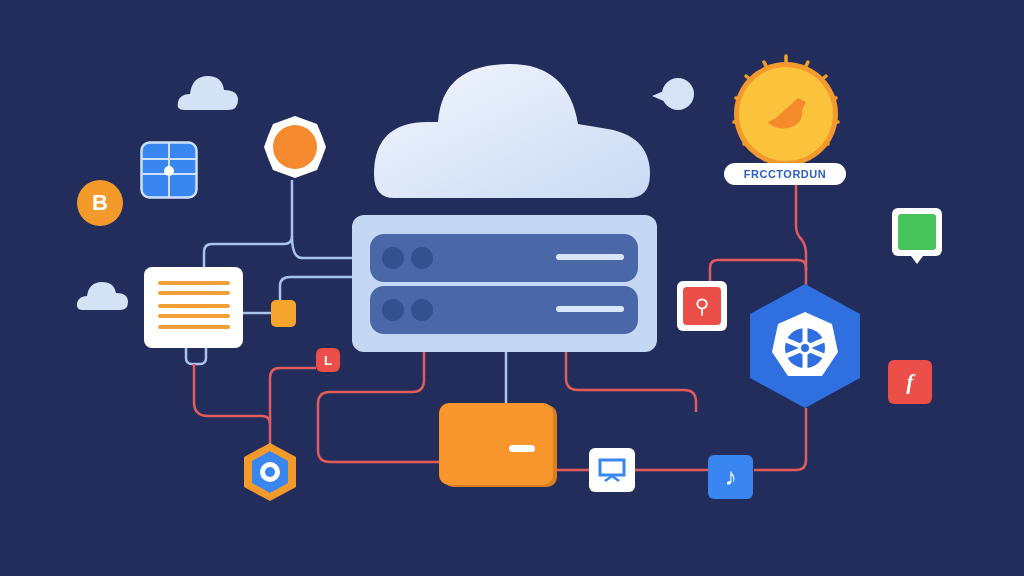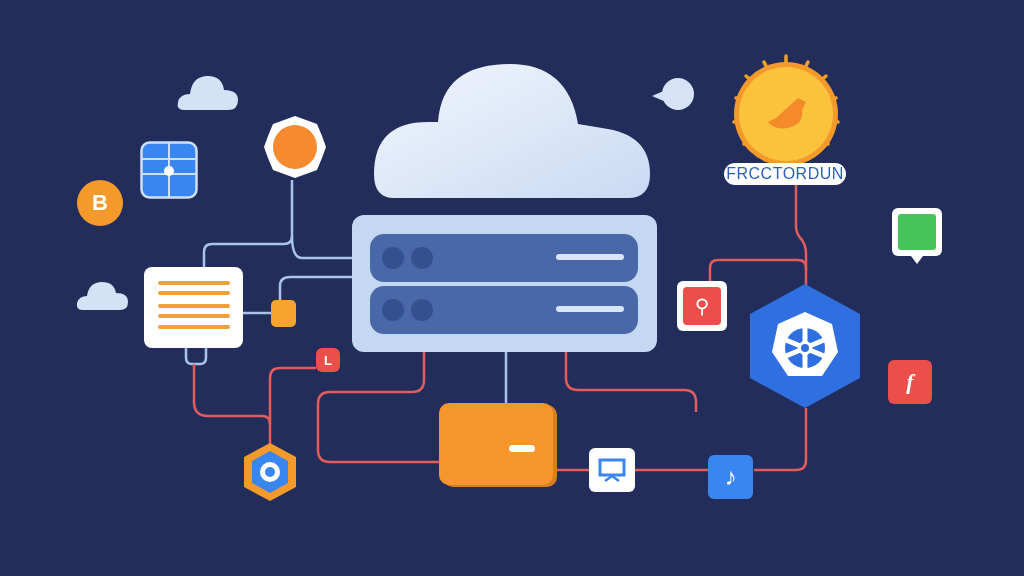--- a/index.html
+++ b/index.html
@@ -1,19 +1,19 @@
 <!DOCTYPE html>
 <html><head>
 <meta charset="utf-8">
 <style>
   html,body{margin:0;padding:0;}
   body{width:1024px;height:576px;overflow:hidden;background:#222d5c;font-family:"Liberation Sans",sans-serif;position:relative;}
   .abs{position:absolute;}
   svg.lines{position:absolute;left:0;top:0;}
-  .label-pill{position:absolute;left:724px;top:163px;width:122px;height:22px;background:#fff;border-radius:11px;color:#2b5fbf;font-weight:normal;font-size:16px;letter-spacing:0.5px;display:flex;align-items:center;justify-content:center;}
+  .label-pill{position:absolute;left:724px;top:163px;width:122px;height:22px;background:#fff;border-radius:11px;color:#2b5fbf;font-weight:bold;font-size:11px;letter-spacing:0.5px;display:flex;align-items:center;justify-content:center;}
   .server{position:absolute;left:352px;top:215px;width:305px;height:137px;background:#c4d8f3;border-radius:12px;}
   .rack{position:absolute;left:18px;width:268px;height:48px;background:#4a67a8;border-radius:14px;}
   .rack .dot{position:absolute;top:13px;width:22px;height:22px;border-radius:50%;background:#34508f;}
   .rack .bar{position:absolute;right:14px;top:20px;width:68px;height:6px;border-radius:3px;background:#d9e6f7;}
   .doc{position:absolute;left:144px;top:267px;width:99px;height:81px;background:#fff;border-radius:8px;}
   .doc .ln{position:absolute;left:14px;width:72px;height:4px;border-radius:2px;background:#f2a03a;}
   .orange-box{position:absolute;left:439px;top:403px;width:114px;height:82px;background:#f7962c;border-radius:10px;box-shadow:4px 2px 0 #d97f22;}
   .orange-box .bar{position:absolute;left:70px;top:42px;width:26px;height:7px;border-radius:4px;background:#fff;}
   .tile{position:absolute;border-radius:6px;display:flex;align-items:center;justify-content:center;}
 </style>

